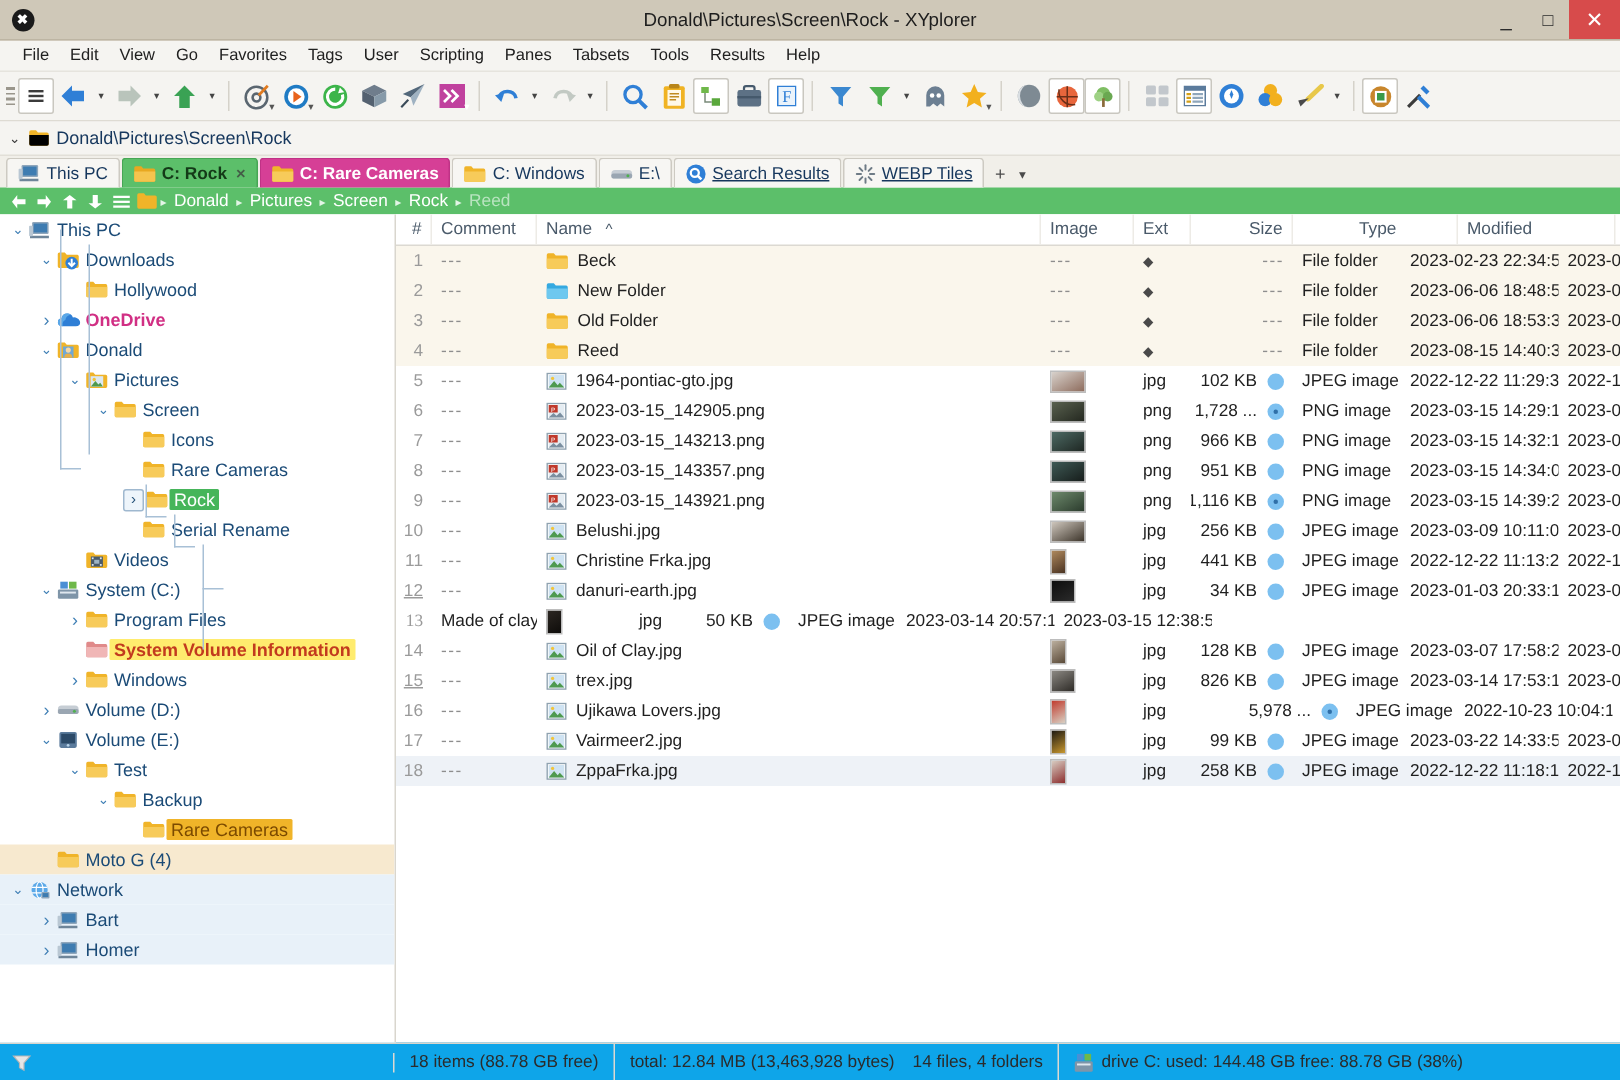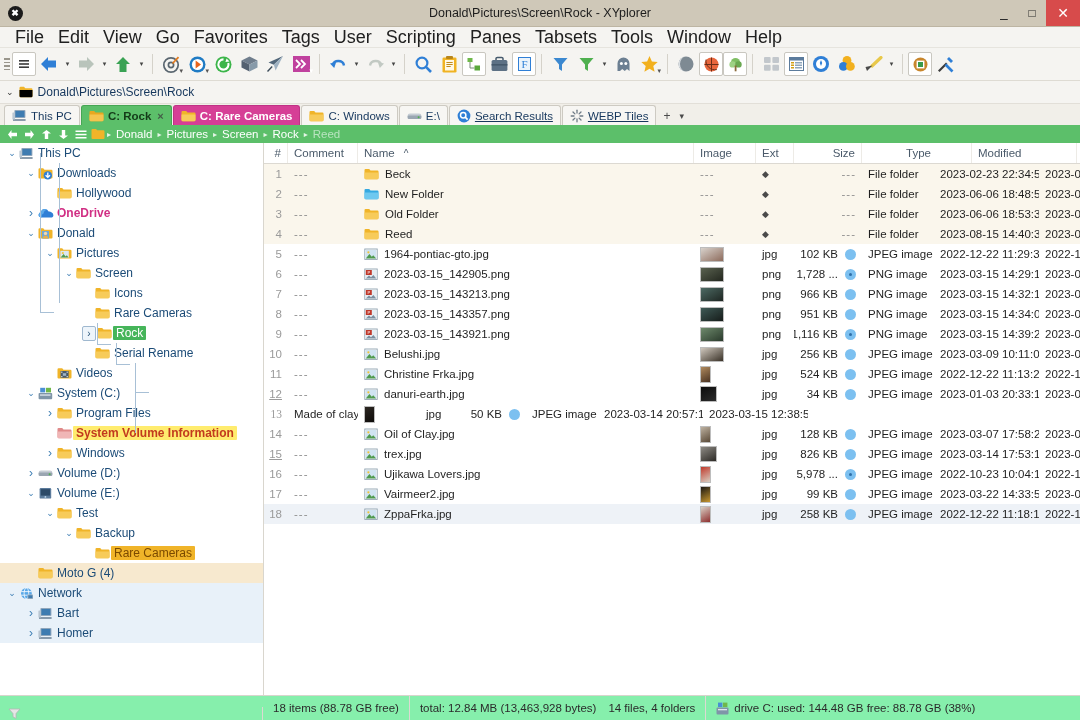--- a/index.html
+++ b/index.html
@@ -30,21 +30,21 @@
   .tb-btns{margin-left:auto;display:flex;height:26px;}
   .tb-btn{width:28px;height:26px;display:flex;align-items:center;justify-content:center;font-size:12px;color:#2b2b2b;}
   .tb-btn.min{font-size:14px;align-items:flex-end;padding-bottom:5px;}
   .tb-btn.close{background:#d74b4b;color:#fff;width:34px;font-size:14px;}
 
   
   .menubar{
     height:20px;flex:0 0 20px;background:#f5f4f1;display:flex;align-items:center;
     padding-left:8px;border-bottom:1px solid #e6e4de;
   }
-  .menubar .mi{padding:0 7px;font-size:18px;color:#202020;line-height:20px;white-space:nowrap;}
+  .menubar .mi{padding:0 7px;font-size:11px;color:#202020;line-height:20px;white-space:nowrap;}
 
   
   .toolbar{
     height:32px;flex:0 0 32px;background:#f5f4f1;display:flex;align-items:center;
     padding-left:2px;border-bottom:1px solid #dedbd3;gap:0px;
   }
   .tbi{width:26px;height:26px;display:flex;align-items:center;justify-content:center;position:relative;flex:0 0 auto;}
   .tbi.framed{border:1px solid #c9c7c0;background:#fff;border-radius:2px;width:22px;height:22px;}
   .tbi .car{font-size:7px;color:#555;position:absolute;right:1px;bottom:2px;}
   .tsep{width:1px;height:20px;background:#d5d2ca;margin:0 5px;flex:0 0 1px;}
@@ -135,22 +135,22 @@
   .c-name .nicon{flex:0 0 14px;display:flex;align-items:center;justify-content:center;}
   .dots{color:#8e8e8e;letter-spacing:1px;}
   .thumb{width:24px;height:15px;background:#888;border:1px solid #bdbdbd;box-sizing:border-box;}
   .thumb.tall{width:11px;height:17px;}
   .thumb.sq{width:17px;height:16px;}
   .sizedot{width:11px;height:11px;border-radius:50%;background:#7cc0f0;margin-left:7px;flex:0 0 11px;display:flex;align-items:center;justify-content:center;}
   .sizedot i{width:3px;height:3px;border-radius:50%;background:#2f6fa8;display:block;}
 
   
   .statusbar{
-    height:24px;flex:0 0 24px;background:#86efac;border-top:1px solid #d8d5cd;
-    display:flex;align-items:flex-end;font-size:11.5px;color:#2b2b2b;
+    height:24px;flex:0 0 24px;background:#0ea5e9;border-top:1px solid #d8d5cd;
+    display:flex;align-items:center;font-size:11.5px;color:#2b2b2b;
   }
   .sb-left{width:263px;flex:0 0 263px;display:flex;align-items:center;padding-left:8px;box-sizing:border-box;border-right:1px solid #dcd9d2;}
   .sb-seg{padding:0 10px;height:24px;display:flex;align-items:center;border-right:1px solid #dcd9d2;white-space:nowrap;}
   .sb-seg.nb{border-right:none;}
 </style>
 </head>
 <body>
 
 <div id="app">
 
@@ -171,21 +171,21 @@
       <div class="mi">Edit</div>
       <div class="mi">View</div>
       <div class="mi">Go</div>
       <div class="mi">Favorites</div>
       <div class="mi">Tags</div>
       <div class="mi">User</div>
       <div class="mi">Scripting</div>
       <div class="mi">Panes</div>
       <div class="mi">Tabsets</div>
       <div class="mi">Tools</div>
-      <div class="mi">Window</div>
+      <div class="mi">Results</div>
       <div class="mi">Help</div>
     </div>
 
   <div class="toolbar">
     <div class="gripper">
         <i></i>
         <i></i>
         <i></i>
         <i></i>
       </div>
@@ -1208,21 +1208,21 @@
               </span>
               <span>Christine Frka.jpg</span>
             </div>
             <div class="cell" style="width: 62px; flex: 0 0 62px;">
               <span class="thumb tall" style="background: linear-gradient(150deg, rgb(176, 138, 94), rgb(74, 51, 34));"></span>
             </div>
             <div class="cell" style="width: 38px; flex: 0 0 38px;">
               <span>jpg</span>
             </div>
             <div class="cell r" style="width: 68px; flex: 0 0 68px;">
-              <span>524 KB</span>
+              <span>441 KB</span>
               <span class="sizedot"></span>
             </div>
             <div class="cell" style="width: 72px; flex: 0 0 72px;">JPEG image</div>
             <div class="cell" style="width: 105px; flex: 0 0 105px;">2022-12-22 11:13:24</div>
             <div class="cell" style="width: 105px; flex: 0 0 105px;">2022-12-22 18:52:17</div>
           </div>
           <div class="lrow">
             <div class="cell c-num" style="width: 24px; flex: 0 0 24px; text-decoration: underline;">12</div>
             <div class="cell" style="width: 70px; flex: 0 0 70px;">
               <span class="dots">---</span>
@@ -1346,21 +1346,21 @@
                 </svg>
               </span>
               <span>Ujikawa Lovers.jpg</span>
             </div>
             <div class="cell" style="width: 62px; flex: 0 0 62px;">
               <span class="thumb tall" style="background: linear-gradient(150deg, rgb(192, 57, 43), rgb(216, 207, 194));"></span>
             </div>
             <div class="cell" style="width: 38px; flex: 0 0 38px;">
               <span>jpg</span>
             </div>
-            <div class="cell r" style="width: 68px; flex: 0 0 68px;">
+            <div class="cell r" style="width: 68px; flex: 0 0 68px; margin-left: 36px;">
               <span>5,978 ...</span>
               <span class="sizedot">
                 <i></i>
               </span>
             </div>
             <div class="cell" style="width: 72px; flex: 0 0 72px;">JPEG image</div>
             <div class="cell" style="width: 105px; flex: 0 0 105px;">2022-10-23 10:04:18</div>
             <div class="cell" style="width: 105px; flex: 0 0 105px;">2022-12-31 11:11:51</div>
           </div>
           <div class="lrow">

